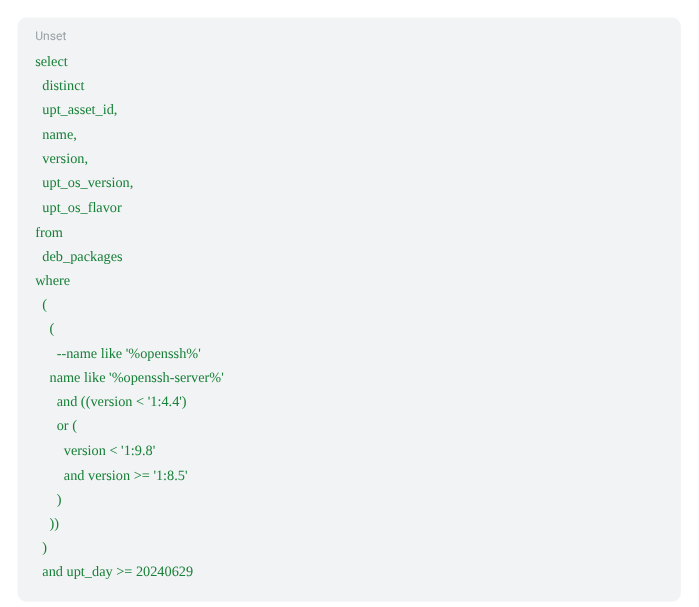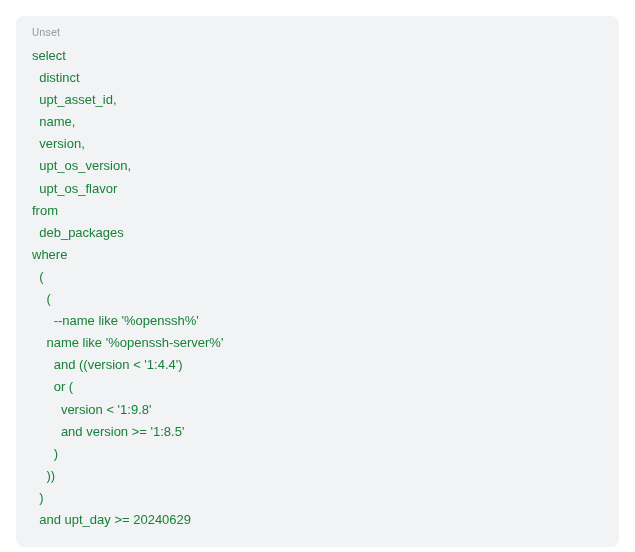--- a/index.html
+++ b/index.html
@@ -15,21 +15,21 @@
       padding: 10px 4px 16px 16px;
       position: relative;
     }
     .lang-label {
       font-size: 11px;
       color: #9aa0a6;
       font-weight: 400;
       margin-bottom: 6px;
     }
     .code-content {
-      font-family: Liberation Sans, sans-serif;
+      font-family: Liberation Serif, serif;
       font-size: 13px;
       line-height: 1.7;
       color: #188038;
       white-space: pre;
       overflow-x: auto;
     }
   </style>
 </head>
 <body>
 

